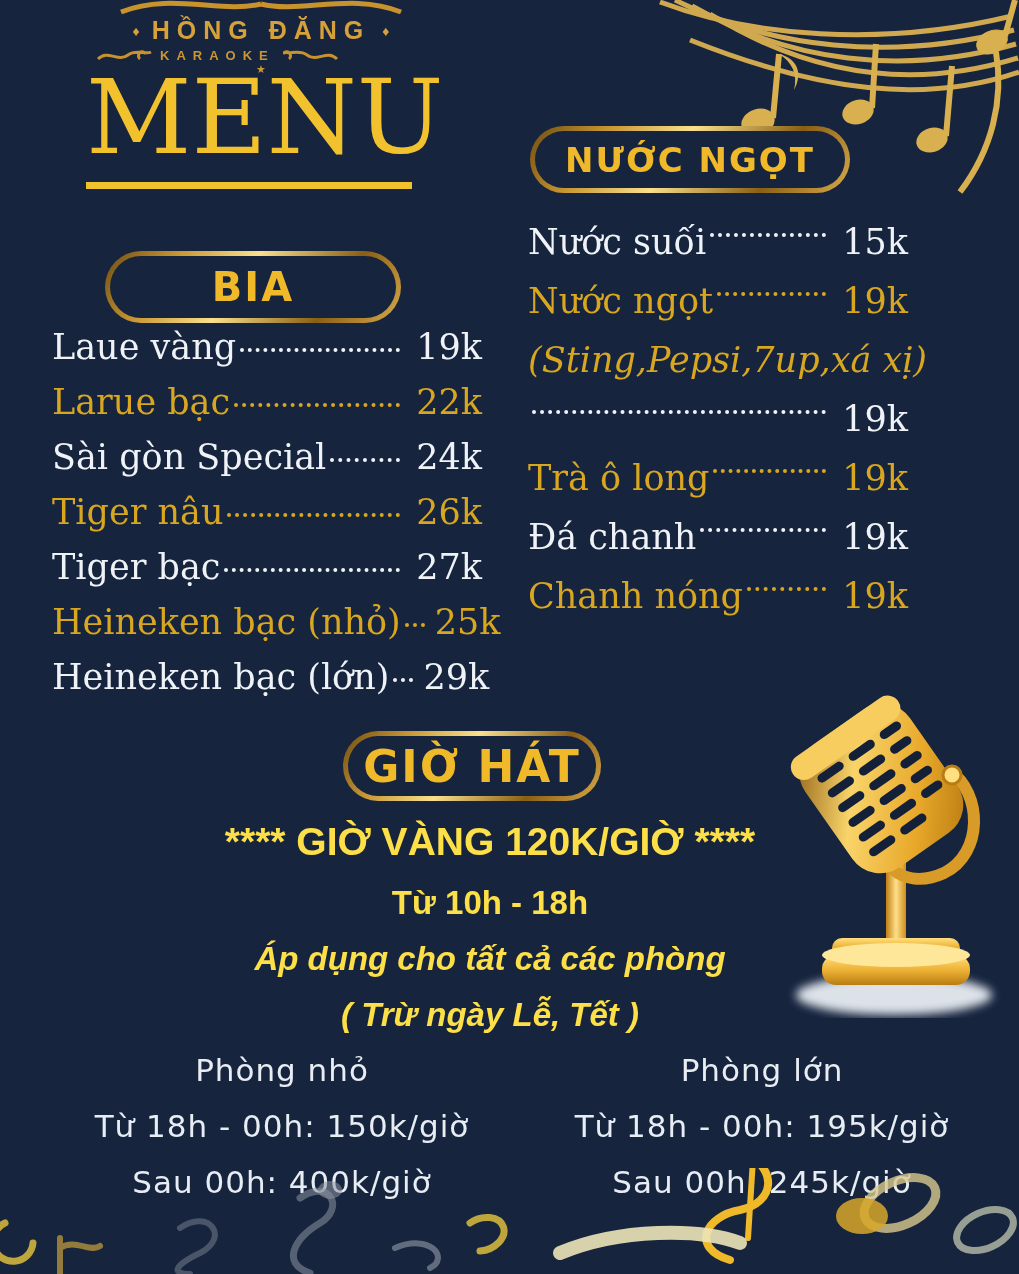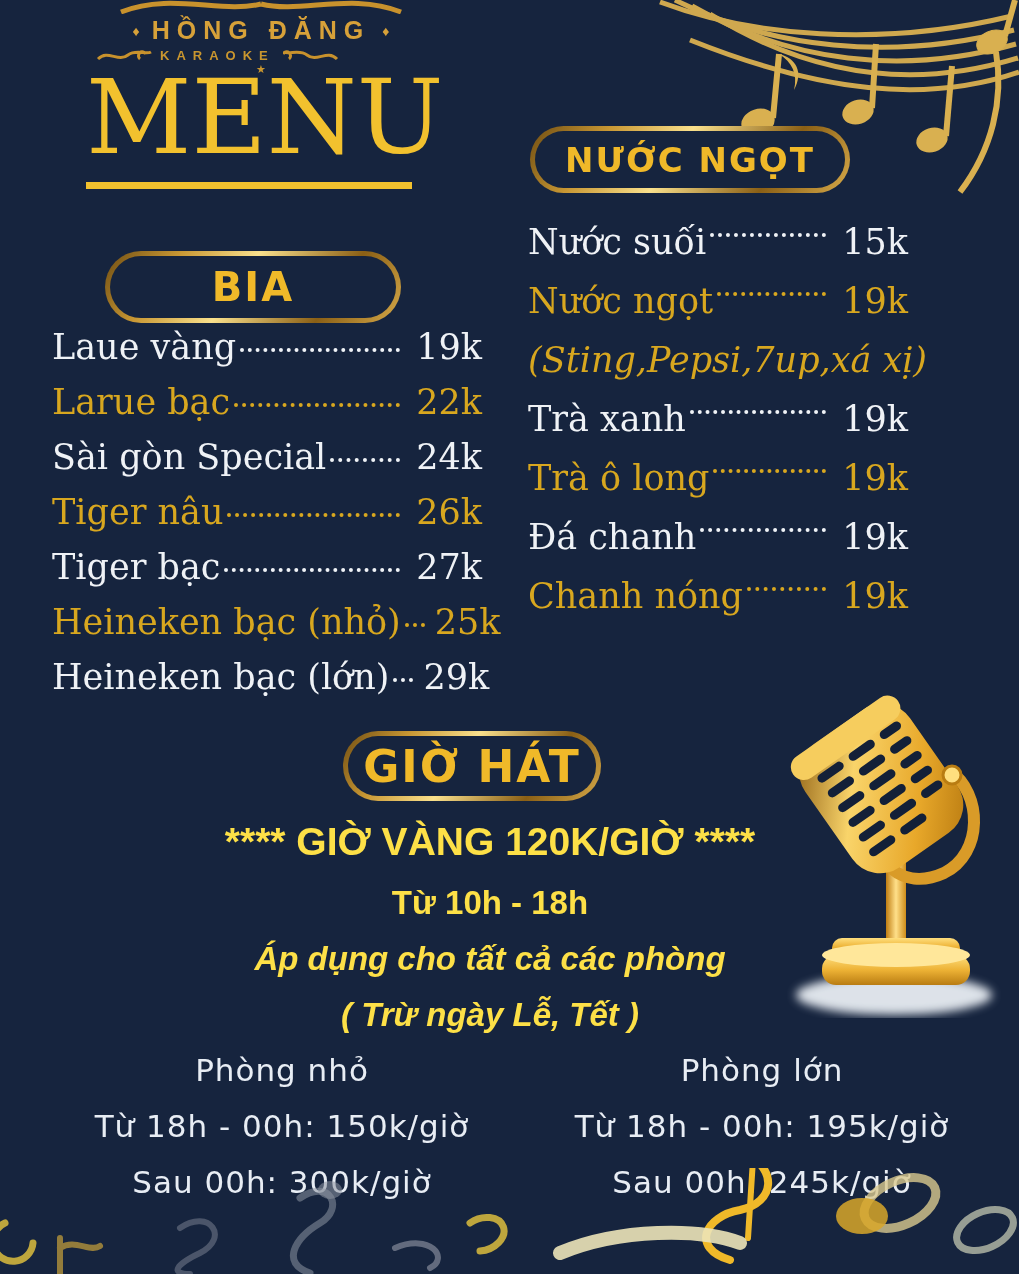--- a/index.html
+++ b/index.html
@@ -141,21 +141,20 @@
     </div>
     <div class="mrow gold">
       <span class="lbl">Nước ngọt</span>
       <span class="leader"></span>
       <span class="price">19k</span>
     </div>
     <div class="mrow gold note">
       <span class="lbl">(Sting,Pepsi,7up,xá xị)</span>
     </div>
     <div class="mrow white">
-      <span class="lbl">Trà xanh</span>
       <span class="leader"></span>
       <span class="price">19k</span>
     </div>
     <div class="mrow gold">
       <span class="lbl">Trà ô long</span>
       <span class="leader"></span>
       <span class="price">19k</span>
     </div>
     <div class="mrow white">
       <span class="lbl">Đá chanh</span>
@@ -271,21 +270,21 @@
           <rect x="90" y="138" width="30" height="9" rx="4.5"></rect>
       </g>
     </g>
     <circle cx="170" cy="82" r="9" fill="#ffdf7e" stroke="#b97c12" stroke-width="3"></circle>
   </svg>
 
   <div class="rooms">
     <div class="room room-small">
       <div>Phòng nhỏ</div>
       <div>Từ 18h - 00h: 150k/giờ</div>
-      <div>Sau 00h: 300k/giờ</div>
+      <div>Sau 00h: 400k/giờ</div>
     </div>
     <div class="room room-big">
       <div>Phòng lớn</div>
       <div>Từ 18h - 00h: 195k/giờ</div>
       <div>Sau 00h: 245k/giờ</div>
     </div>
   </div>
 
   <svg class="deco deco-bottom" width="1019" height="106" viewBox="0 0 1019 106">
     <g fill="none" stroke-linecap="round">

